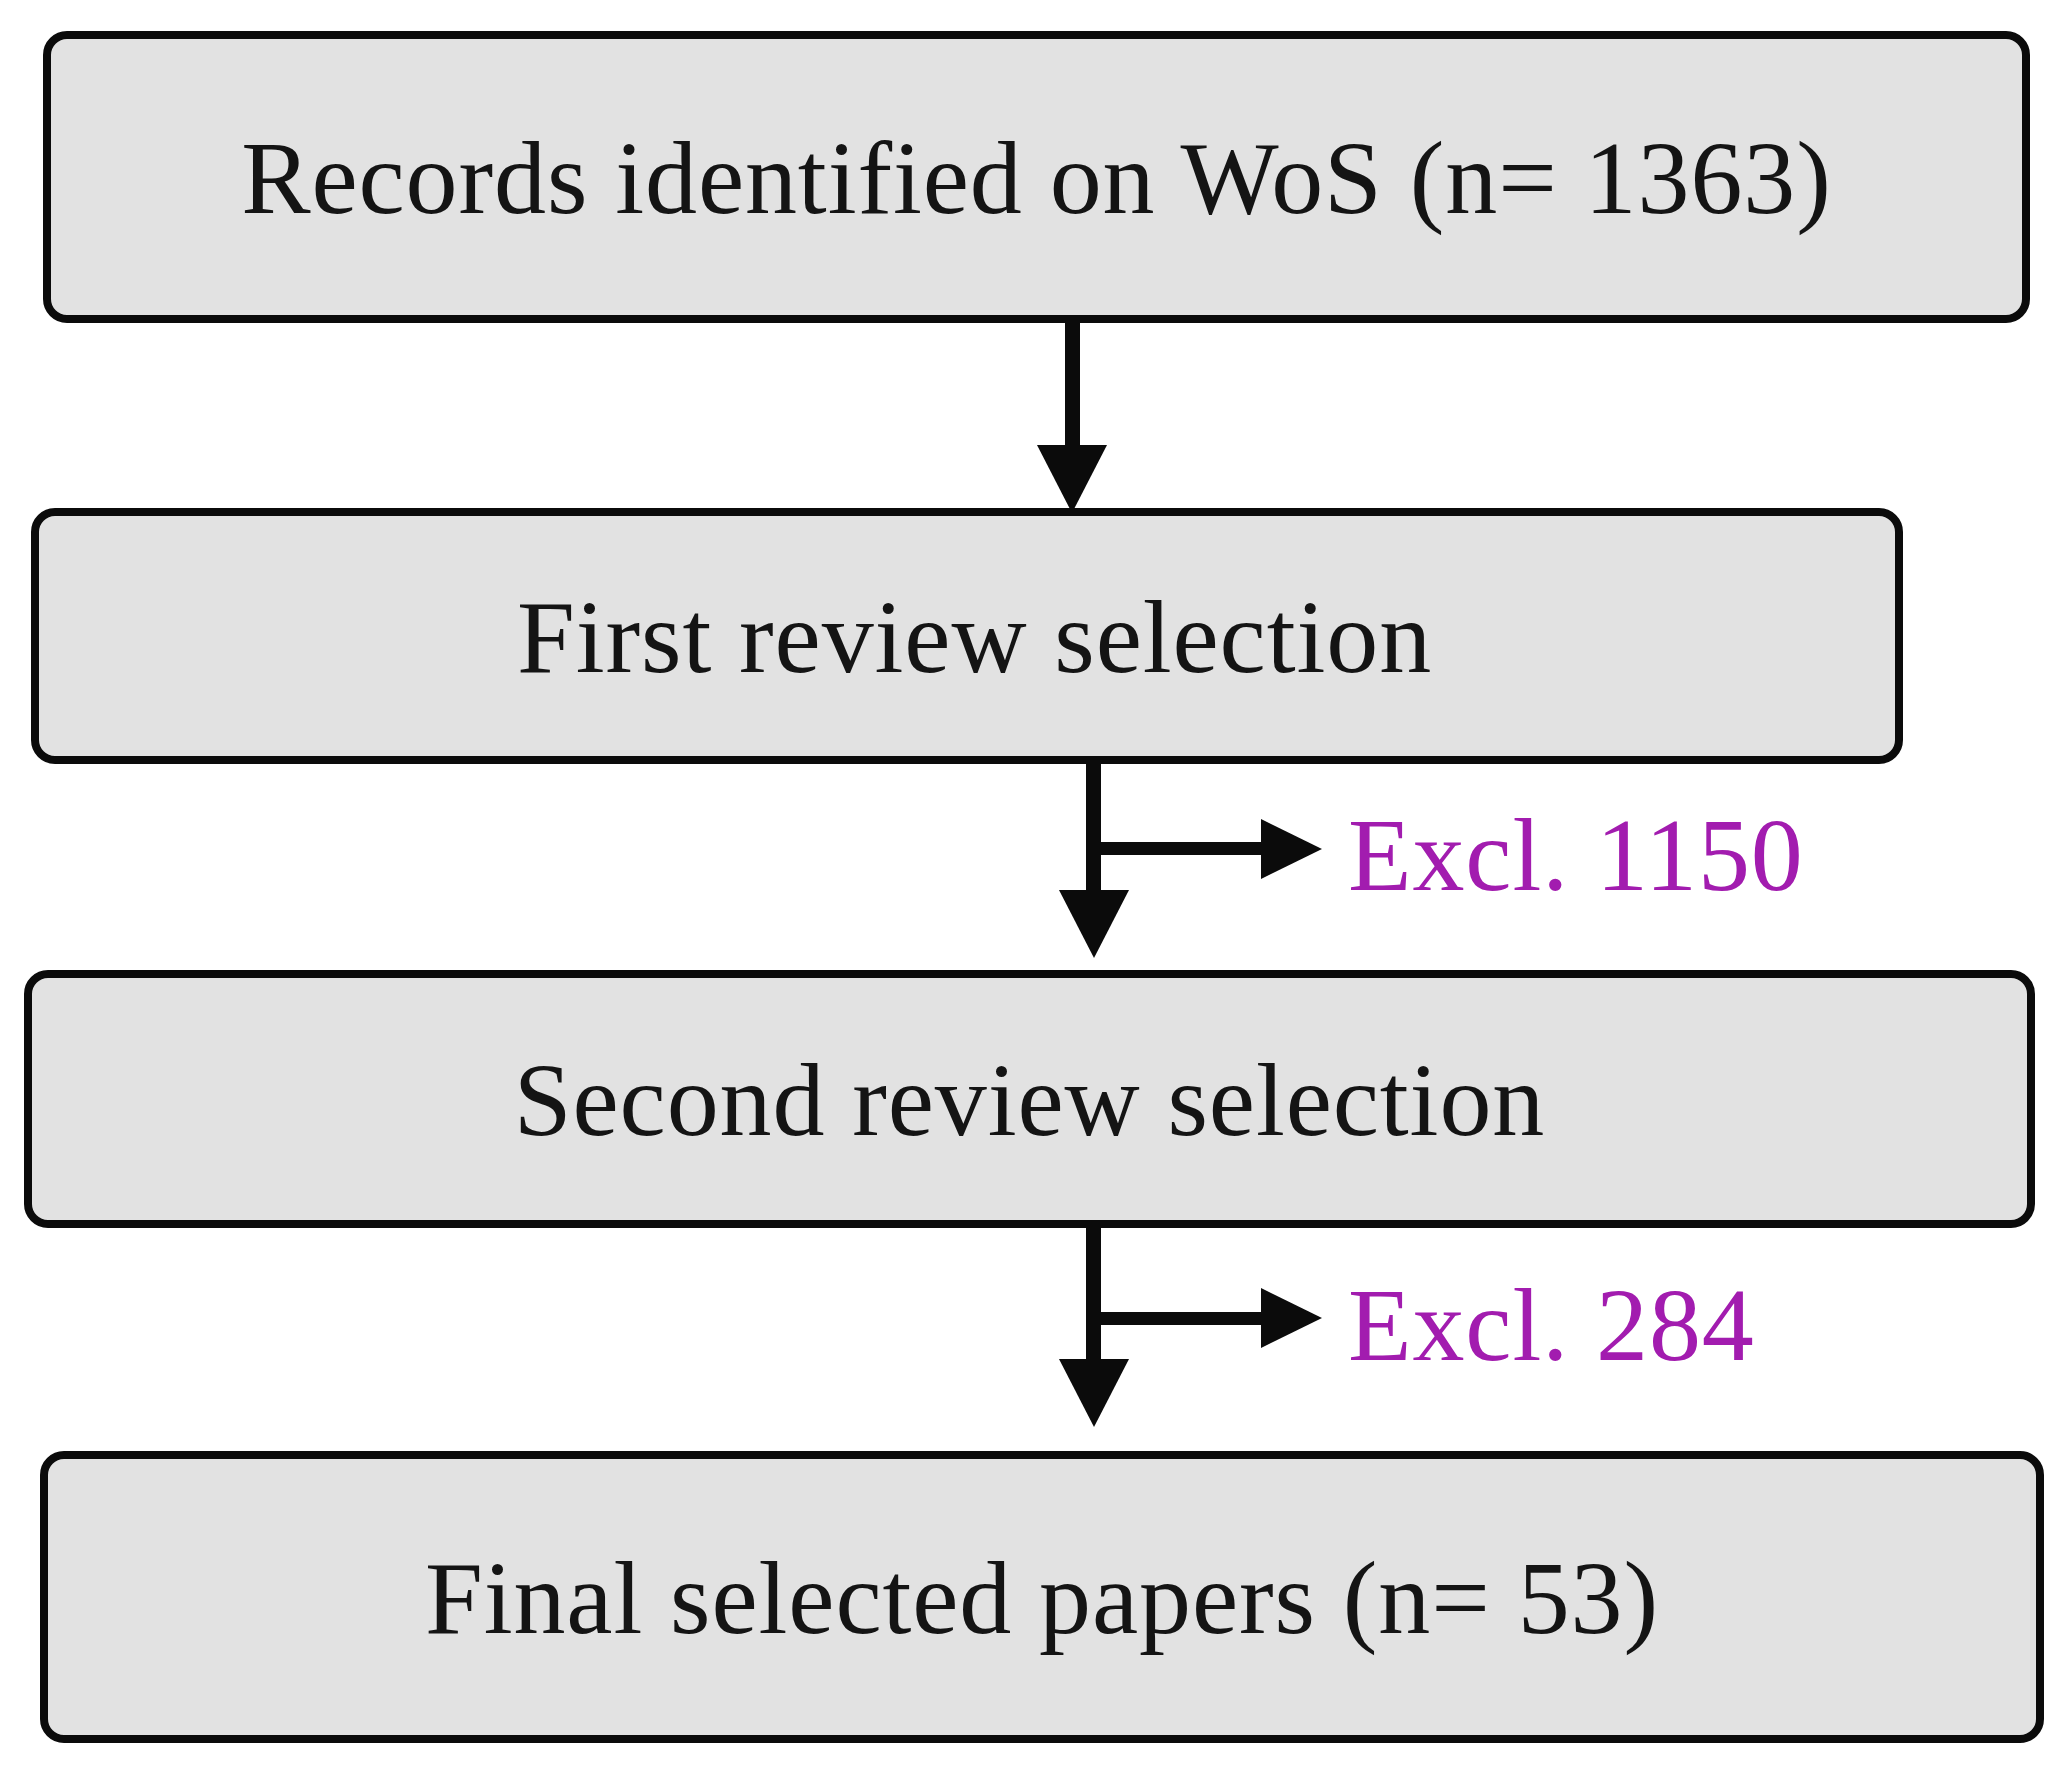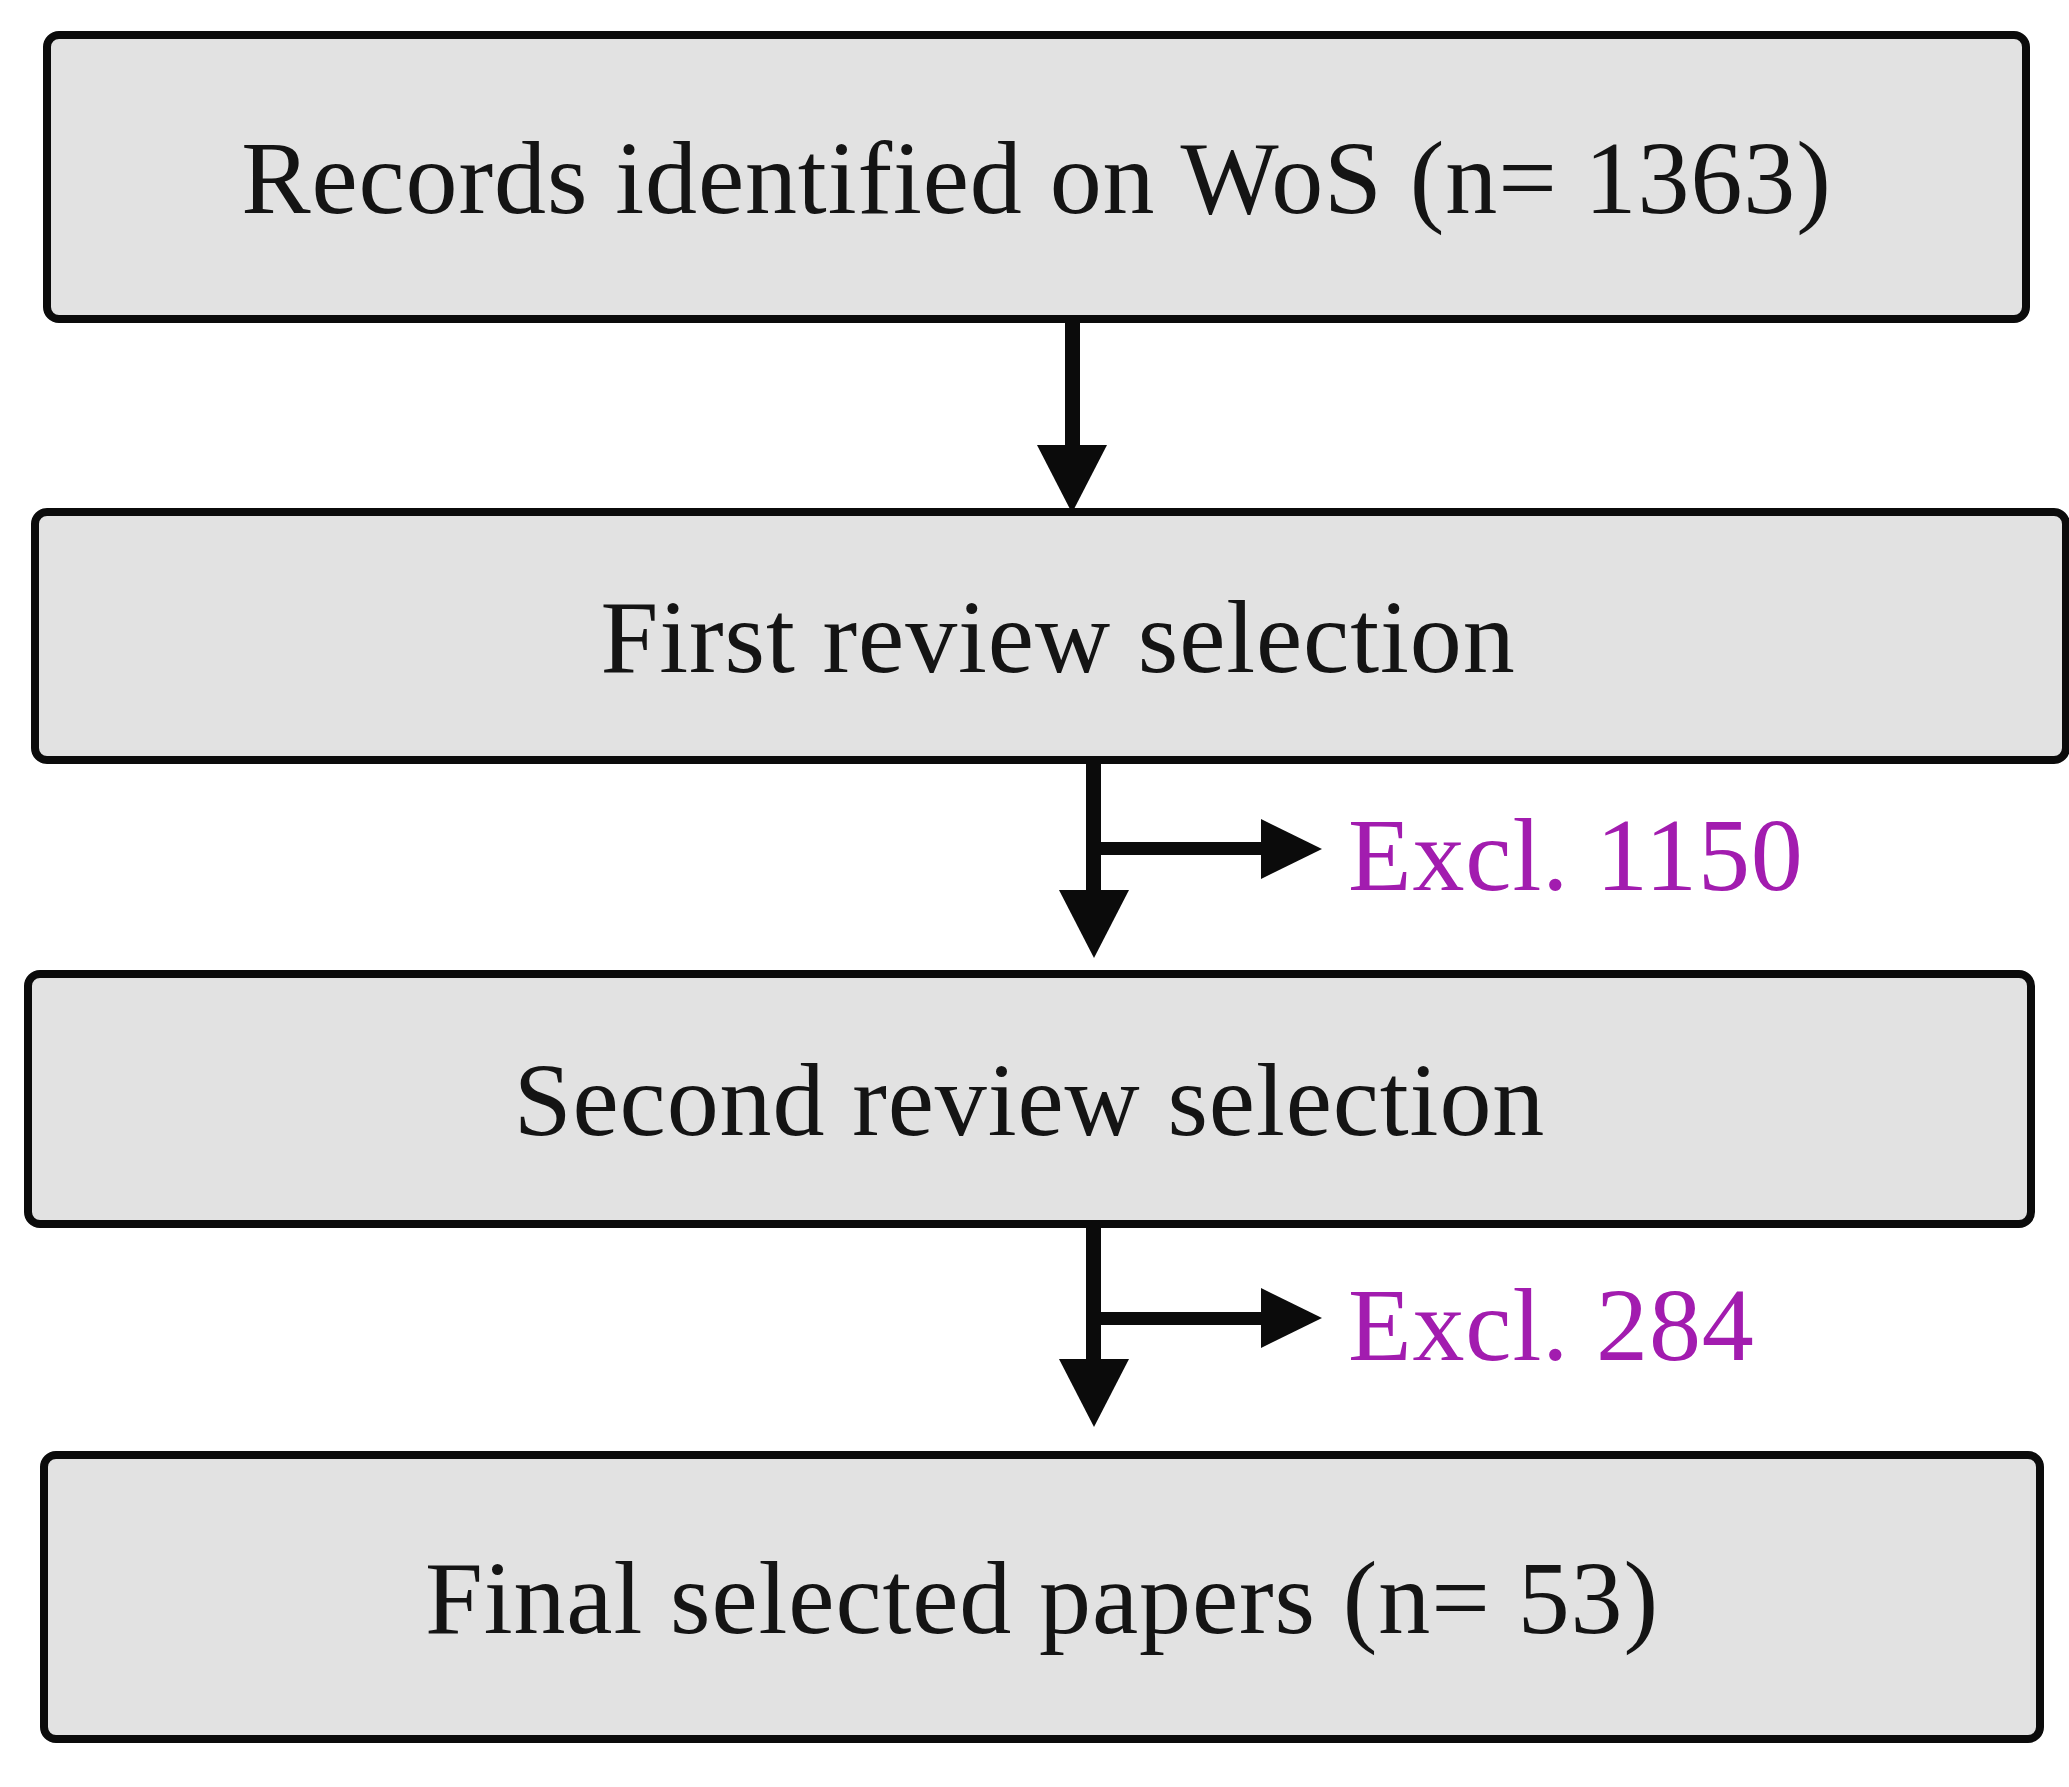--- a/index.html
+++ b/index.html
@@ -12,21 +12,21 @@
     width: 2070px;
     height: 1788px;
     background: #ffffff;
     overflow: hidden;
     font-family: "Liberation Serif", "DejaVu Serif", serif;
   }
   .box {
     position: absolute;
     background: #e2e2e2;
     border: 8.5px solid #0b0b0b;
-    border-radius: 16px;
+    border-radius: 24px;
     box-sizing: border-box;
     display: flex;
     align-items: center;
     justify-content: center;
   }
   .box-label {
     font-size: 104px;
     color: #141414;
     letter-spacing: 0.9px;
     white-space: nowrap;
@@ -72,21 +72,21 @@
 
 <div class="canvas">
 
   <div class="box" style="left:43px; top:31px; width:1987px; height:292px;">
     <span class="box-label">Records identified on WoS (n= 1363)</span>
   </div>
 
   <div class="vline" style="left:1065px; top:322px; height:128px;"></div>
   <div class="head-down" style="left:1037px; top:445px;"></div>
 
-  <div class="box" style="left:31px; top:508px; width:2039px; height:256px;padding-left:15px;">
+  <div class="box" style="left:31px; top:508px; width:1872px; height:256px;padding-left:15px;">
     <span class="box-label">First review selection</span>
   </div>
 
   <div class="vline" style="left:1086px; top:760px; height:132px;"></div>
   <div class="head-down" style="left:1059px; top:890px;"></div>
 
   <div class="hline" style="left:1098px; top:842px; width:166px;"></div>
   <div class="head-right" style="left:1261px; top:819px;"></div>
   <span class="excl-label" style="left:1348px; top:803px;">Excl. 1150</span>
 

